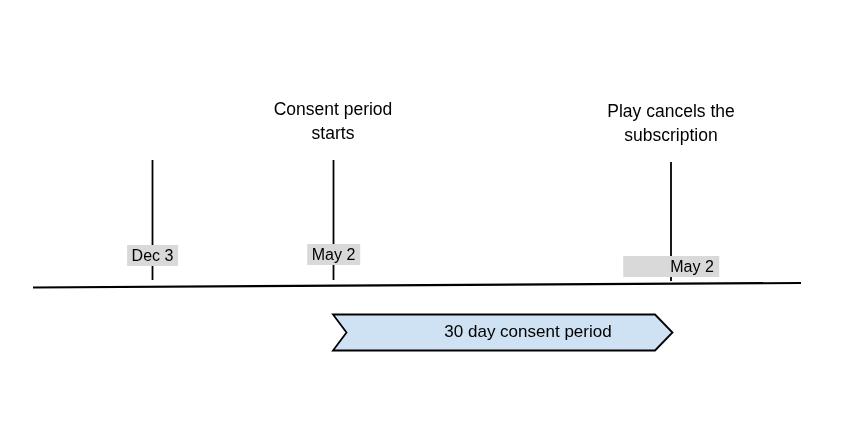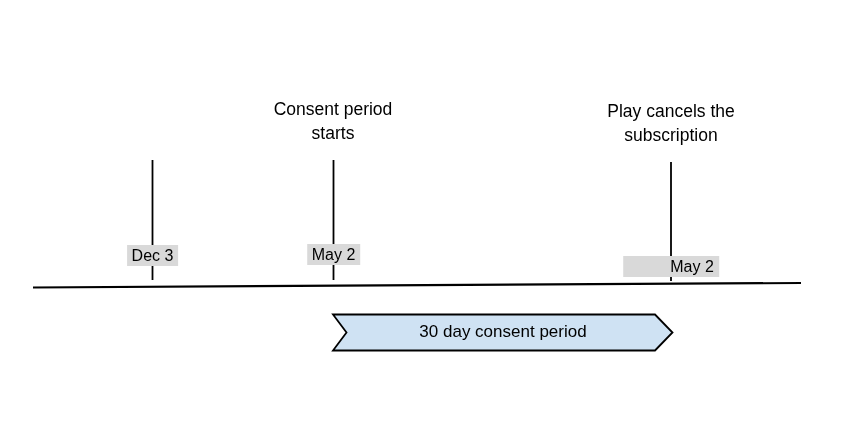--- a/index.html
+++ b/index.html
@@ -57,20 +57,21 @@
     color:var(--text);
     white-space:nowrap;
   }
   .banner-label{
     position:absolute;
     transform:translateX(-50%);
     font-size:17px;
     line-height:20px;
     color:var(--text);
     white-space:nowrap;
+    margin-left:25px;
   }
 </style>
 </head>
 <body>
 
 <div class="canvas">
 
   <svg class="gfx" viewBox="0 0 852 426" xmlns="http://www.w3.org/2000/svg">
 
     <line class="event-tick" x1="152.5" y1="160" x2="152.5" y2="280"></line>

